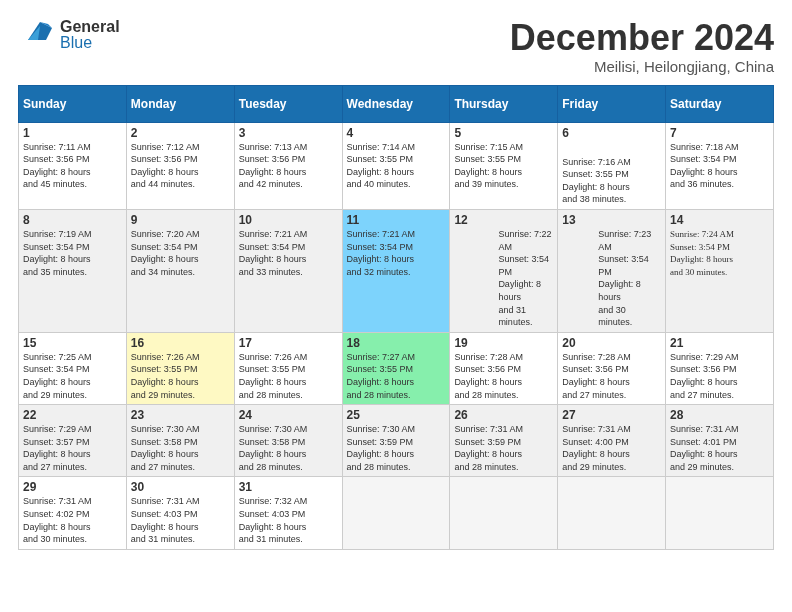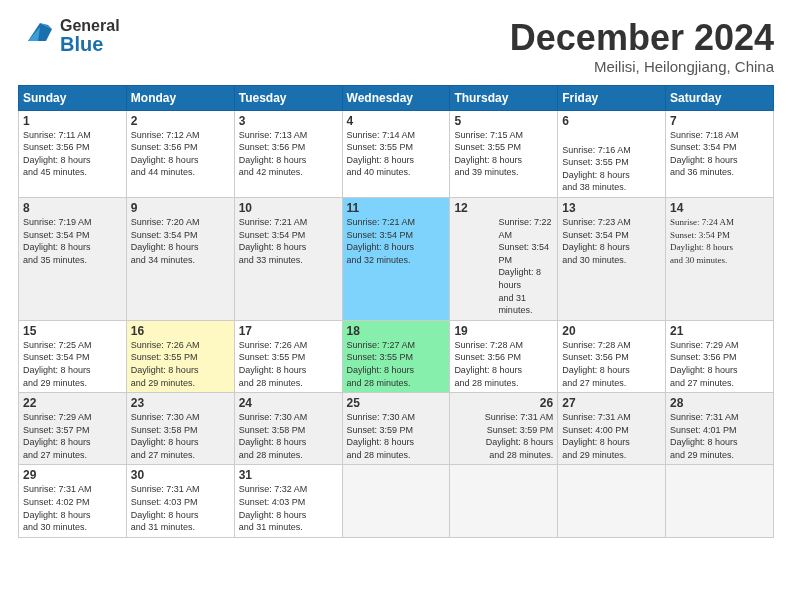--- a/index.html
+++ b/index.html
@@ -41,21 +41,21 @@
       border: 1px solid #ccc;
       border-collapse: collapse;
       width: 100%;
       table-layout: fixed;
     }
     .calendar th {
       background-color: #1a6faf;
       color: #fff;
       font-size: 12px;
       font-weight: bold;
-      padding: 5px 4px;
+      padding: 11px 4px;
       text-align: left;
       border: 1px solid #1560a0;
       margin-left: 36px;
     }
     .calendar td {
       vertical-align: top;
       border: 1px solid #ccc;
       padding: 3px 4px;
       font-size: 9.5px;
       color: #333;
@@ -85,22 +85,22 @@
       display: flex;
       flex-direction: column;
       line-height: 1.0;
     }
     .logo-general {
       font-size: 16px;
       font-weight: bold;
       color: #333;
     }
     .logo-blue-text {
-      font-size: 20px;
-      font-weight: bold;
+      font-size: 16px;
+      font-weight: normal;
       color: #1a6faf;
     }
   </style>
 </head>
 <body>
 
 <div class="page">
   <div class="header">
     <div class="logo-wrapper">
       <div>
@@ -216,21 +216,21 @@
           </td>
           <td style="background: rgb(240, 240, 240);">
             <span class="day-num">12</span>
             <div class="day-info" style="white-space: pre-line; margin-left: 44px;">Sunrise: 7:22 AM
 Sunset: 3:54 PM
 Daylight: 8 hours
 and 31 minutes.</div>
           </td>
           <td style="background: rgb(240, 240, 240);">
             <span class="day-num">13</span>
-            <div class="day-info" style="white-space: pre-line;">Sunrise: 7:23 AM
+            <div class="day-info" style="white-space: pre-line; margin-left: 36px;">Sunrise: 7:23 AM
 Sunset: 3:54 PM
 Daylight: 8 hours
 and 30 minutes.</div>
           </td>
           <td style="background: rgb(240, 240, 240);">
             <span class="day-num">14</span>
             <div class="day-info" style="white-space: pre-line; font-family: Liberation Serif, serif;">Sunrise: 7:24 AM
 Sunset: 3:54 PM
 Daylight: 8 hours
 and 30 minutes.</div>
@@ -309,21 +309,21 @@
 Daylight: 8 hours
 and 28 minutes.</div>
           </td>
           <td style="background: rgb(240, 240, 240);">
             <span class="day-num">25</span>
             <div class="day-info" style="white-space: pre-line;">Sunrise: 7:30 AM
 Sunset: 3:59 PM
 Daylight: 8 hours
 and 28 minutes.</div>
           </td>
-          <td style="background: rgb(240, 240, 240); text-align: right;">
+          <td style="background: rgb(240, 240, 240);">
             <span class="day-num">26</span>
             <div class="day-info" style="white-space: pre-line;">Sunrise: 7:31 AM
 Sunset: 3:59 PM
 Daylight: 8 hours
 and 28 minutes.</div>
           </td>
           <td style="background: rgb(240, 240, 240);">
             <span class="day-num">27</span>
             <div class="day-info" style="white-space: pre-line;">Sunrise: 7:31 AM
 Sunset: 4:00 PM

